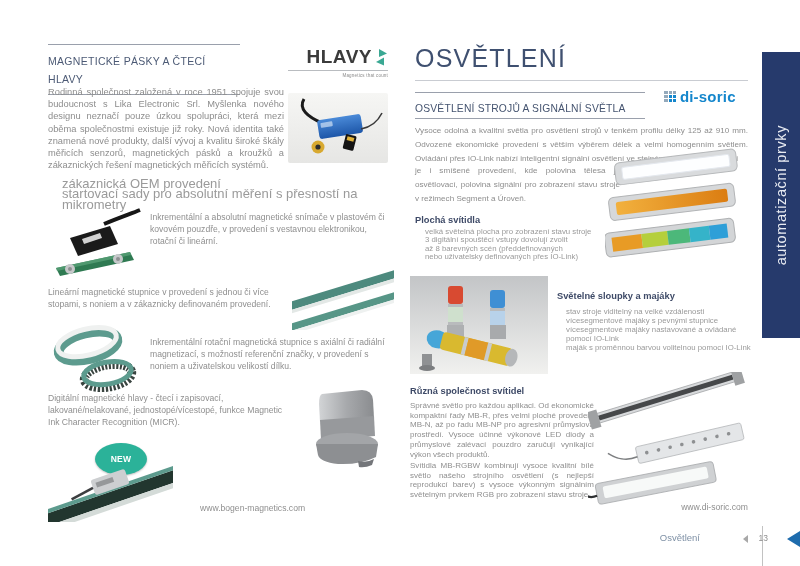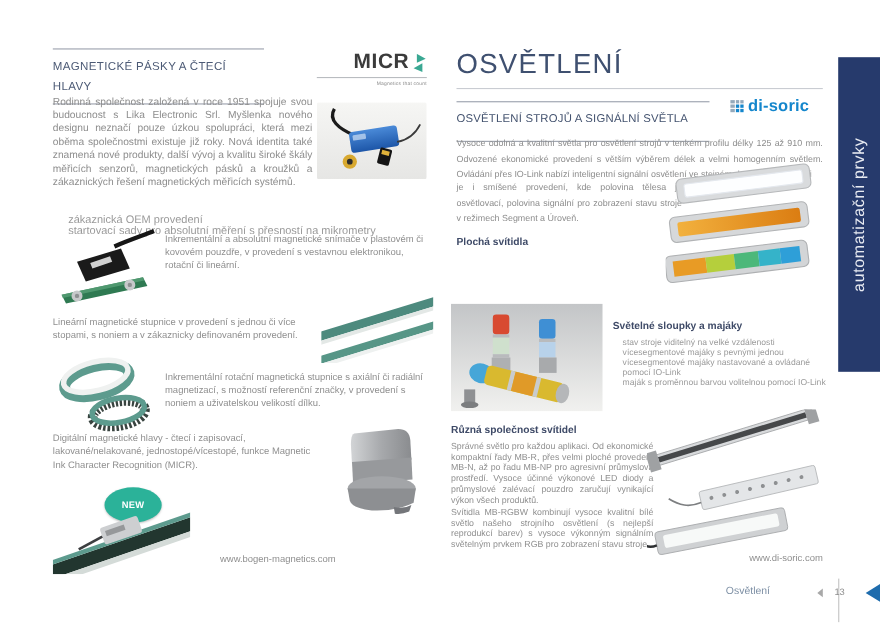--- a/index.html
+++ b/index.html
@@ -11,41 +11,41 @@
   .l-header{left:48px;top:44px;width:192px;border-top:1.5px solid #9aa0ac;border-bottom:1.5px solid #9aa0ac;padding:6px 0 7px;}
   .l-header span{font-size:10.5px;letter-spacing:.3px;color:#4c5a75;}
   .bogen-logo{left:288px;top:46px;width:100px;}
   .bogen-row{display:flex;align-items:center;justify-content:flex-end;gap:3px;}
   .bogen-row .bg-word{font-size:19px;font-weight:bold;letter-spacing:.5px;color:#3b3b3b;}
   .bogen-rule{height:1px;background:#b9bcc0;margin-top:2px;}
   .bogen-tag{font-size:4.5px;color:#8a8a8a;text-align:right;margin-top:2px;letter-spacing:.2px;}
   .l-intro{left:48px;top:86px;width:236px;font-size:9.3px;line-height:12.2px;color:#8d8d8d;text-align:justify;}
   .photo{overflow:hidden;}
   .p-bogen{left:288px;top:93px;width:100px;height:70px;border-radius:2px;}
-  .l-oem{left:62px;top:196px;width:330px;font-size:10px;line-height:10.4px;color:#9a9a9a;}
+  .l-oem{left:62px;top:179px;width:330px;font-size:13px;line-height:10.4px;color:#9a9a9a;}
   .p-readhead{left:52px;top:208px;width:90px;height:80px;}
   .item-text{font-size:8.6px;line-height:12px;color:#8f8f8f;}
   .it1{left:150px;top:211px;width:240px;}
   .it2{left:48px;top:286px;width:225px;}
   .p-tapes{left:292px;top:268px;width:102px;height:62px;}
   .p-rings{left:50px;top:320px;width:92px;height:78px;}
   .it3{left:150px;top:336px;width:242px;}
   .it4{left:48px;top:392px;width:238px;}
   .p-head{left:300px;top:384px;width:90px;height:90px;}
   .new-badge{left:95px;top:443px;width:52px;height:32px;border-radius:50%;background:#2bb299;color:#ffffff;
              font-size:8.5px;font-weight:bold;display:flex;align-items:center;justify-content:center;
              box-shadow:0 1px 2px rgba(0,0,0,.25);letter-spacing:.3px;}
   .p-xmars{left:48px;top:452px;width:125px;height:70px;}
   .it5{left:150px;top:460px;width:240px;}
   .l-web{left:200px;top:503px;width:190px;text-align:left;font-size:8.6px;color:#8f8f8f;}
 
   
   .r-title{left:415px;top:44px;width:333px;font-size:25px;letter-spacing:1.2px;color:#3f5070;}
   .r-title-rule{left:415px;top:80px;width:333px;height:1px;background:#c9ccd2;}
-  .r-section{left:415px;top:92px;width:230px;border-top:1.5px solid #9aa0ac;border-bottom:1.5px solid #9aa0ac;padding:5px 0 12px;}
+  .r-section{left:415px;top:92px;width:230px;border-top:1.5px solid #9aa0ac;border-bottom:1.5px solid #9aa0ac;padding:5px 0 2px;}
   .r-section span{font-size:10.3px;letter-spacing:.2px;color:#44536f;}
   .disoric-logo{left:652px;top:88px;width:96px;display:flex;align-items:center;gap:4px;justify-content:center;}
   .ds-grid{display:grid;grid-template-columns:repeat(3,3.2px);grid-auto-rows:3.2px;gap:1px;}
   .ds-grid i{background:#94a9bb;}
   .ds-grid i.b{background:#1486cc;}
   .ds-text{font-size:15px;font-weight:bold;color:#1486cc;letter-spacing:.2px;}
   .r-body{font-size:8.1px;line-height:13.8px;color:#8d8d8d;text-align:justify;}
   .r-intro-a{left:415px;top:124px;width:333px;}
   .r-intro-b{left:415px;top:164px;width:205px;}
   .p-flat{left:605px;top:148px;width:143px;height:112px;}
@@ -77,21 +77,21 @@
 <body>
 
 <div class="page">
 
   <div class="abs l-header">
     <span>MAGNETICKÉ PÁSKY A ČTECÍ HLAVY</span>
   </div>
 
   <div class="abs bogen-logo">
     <div class="bogen-row">
-      <span class="bg-word">MICR</span>
+      <span class="bg-word">HLAVY</span>
       <svg width="13" height="17" viewBox="0 0 13 17">
         <polygon points="4,0 12,4.5 4,8" fill="#3aa893"></polygon>
         <polygon points="9,8.5 1,13 9,16.5" fill="#3aa893"></polygon>
       </svg>
     </div>
     <div class="bogen-rule"></div>
     <div class="bogen-tag">Magnetics that count</div>
   </div>
 
   <div class="abs l-intro">Rodinná společnost založená v roce 1951 spojuje svou budoucnost s Lika Electronic Srl. Myšlenka nového designu neznačí pouze úzkou spolupráci, která mezi oběma společnostmi existuje již roky. Nová identita také znamená nové produkty, další vývoj a kvalitu široké škály měřicích senzorů, magnetických pásků a kroužků a zákaznických řešení magnetických měřicích systémů.</div>
@@ -254,20 +254,26 @@
         <rect x="7" y="82" width="30" height="14" fill="#e89b25"></rect>
         <rect x="37" y="82" width="26" height="14" fill="#b5cf3c"></rect>
         <rect x="63" y="82" width="22" height="14" fill="#4cb87a"></rect>
         <rect x="85" y="82" width="20" height="14" fill="#35b3c9"></rect>
         <rect x="105" y="82" width="18" height="14" fill="#2e9fd8"></rect>
       </g>
     </svg>
   </div>
 
   <div class="abs sub-head flat-h">Plochá svítidla</div>
+  <div class="abs r-list flat-list">
+    <div>velká světelná plocha pro zobrazení stavu stroje</div>
+    <div>3 digitální spouštěcí vstupy dovolují zvolit</div>
+    <div>až 8 barevných scén (předdefinovaných</div>
+    <div>nebo uživatelsky definovaných přes IO-Link)</div>
+  </div>
 
   <div class="abs photo p-towers">
     <svg width="138" height="98" viewBox="0 0 138 98">
       <defs>
           <linearGradient id="tbg" x1="0" y1="0" x2="0" y2="1">
             <stop offset="0" stop-color="#c3c5c7"></stop>
             <stop offset="1" stop-color="#f1f1ef"></stop>
           </linearGradient>
         </defs>
       <rect width="138" height="98" fill="url(#tbg)"></rect>
@@ -293,21 +299,21 @@
         <ellipse cx="102" cy="72" rx="6" ry="9" fill="#b5b7b9"></ellipse>
       </g>
       <rect x="12" y="78" width="10" height="14" fill="#8f9193"></rect>
       <ellipse cx="17" cy="92" rx="8" ry="3" fill="#7c7e80"></ellipse>
     </svg>
   </div>
 
   <div class="abs sub-head tow-h">Světelné sloupky a majáky</div>
   <div class="abs r-list tow-list">
     <div>stav stroje viditelný na velké vzdálenosti</div>
-    <div>vícesegmentové majáky s pevnými jednou</div>
+    <div>vícesegmentové majáky s pevnými stupnice</div>
     <div>vícesegmentové majáky nastavované a ovládané pomocí IO-Link</div>
     <div>maják s proměnnou barvou volitelnou pomocí IO-Link</div>
   </div>
 
   <div class="abs sub-head var-h">Různá společnost svítidel</div>
   <div class="abs var-p var-p1">Správné světlo pro každou aplikaci. Od ekonomické kompaktní řady MB-R, přes velmi ploché provedení MB-N, až po řadu MB-NP pro agresivní průmyslová prostředí. Vysoce účinné výkonové LED diody a průmyslové zalévací pouzdro zaručují vynikající výkon všech produktů.</div>
   <div class="abs var-p var-p2">Svítidla MB-RGBW kombinují vysoce kvalitní bílé světlo našeho strojního osvětlení (s nejlepší reprodukcí barev) s vysoce výkonným signálním světelným prvkem RGB pro zobrazení stavu stroje.</div>
 
   <div class="abs photo p-ledbars">
     <svg width="162" height="138" viewBox="0 0 162 138">

